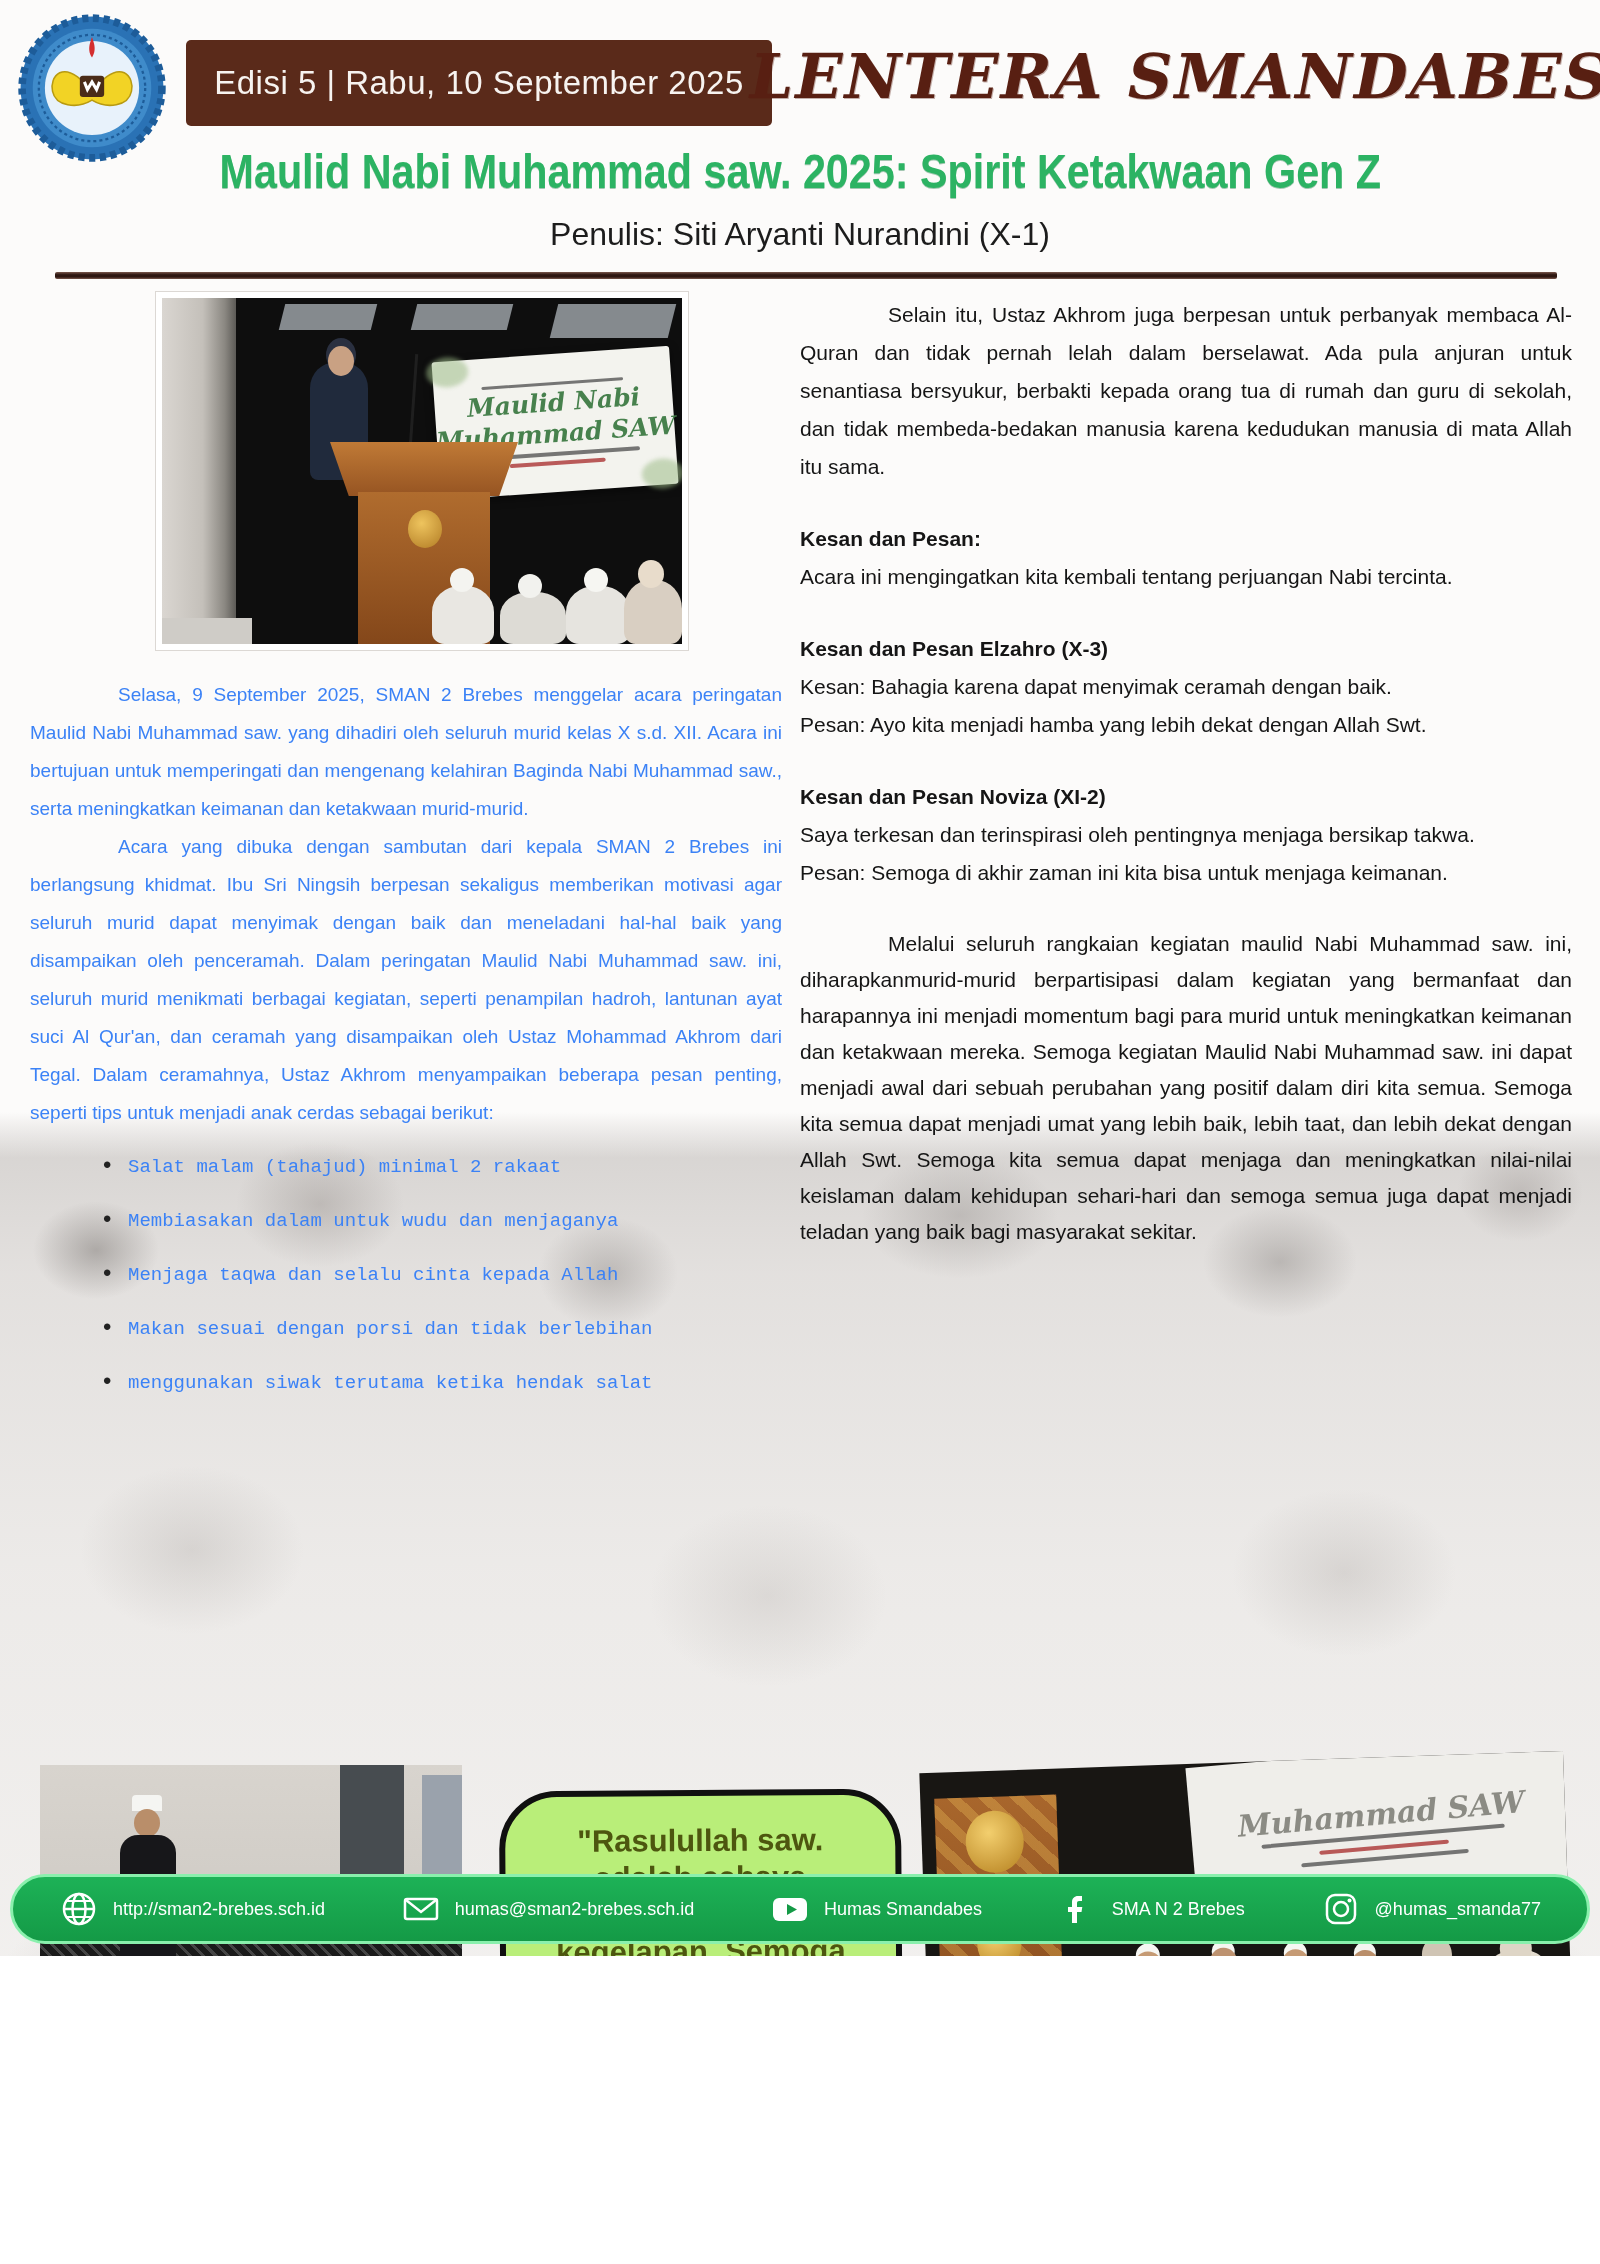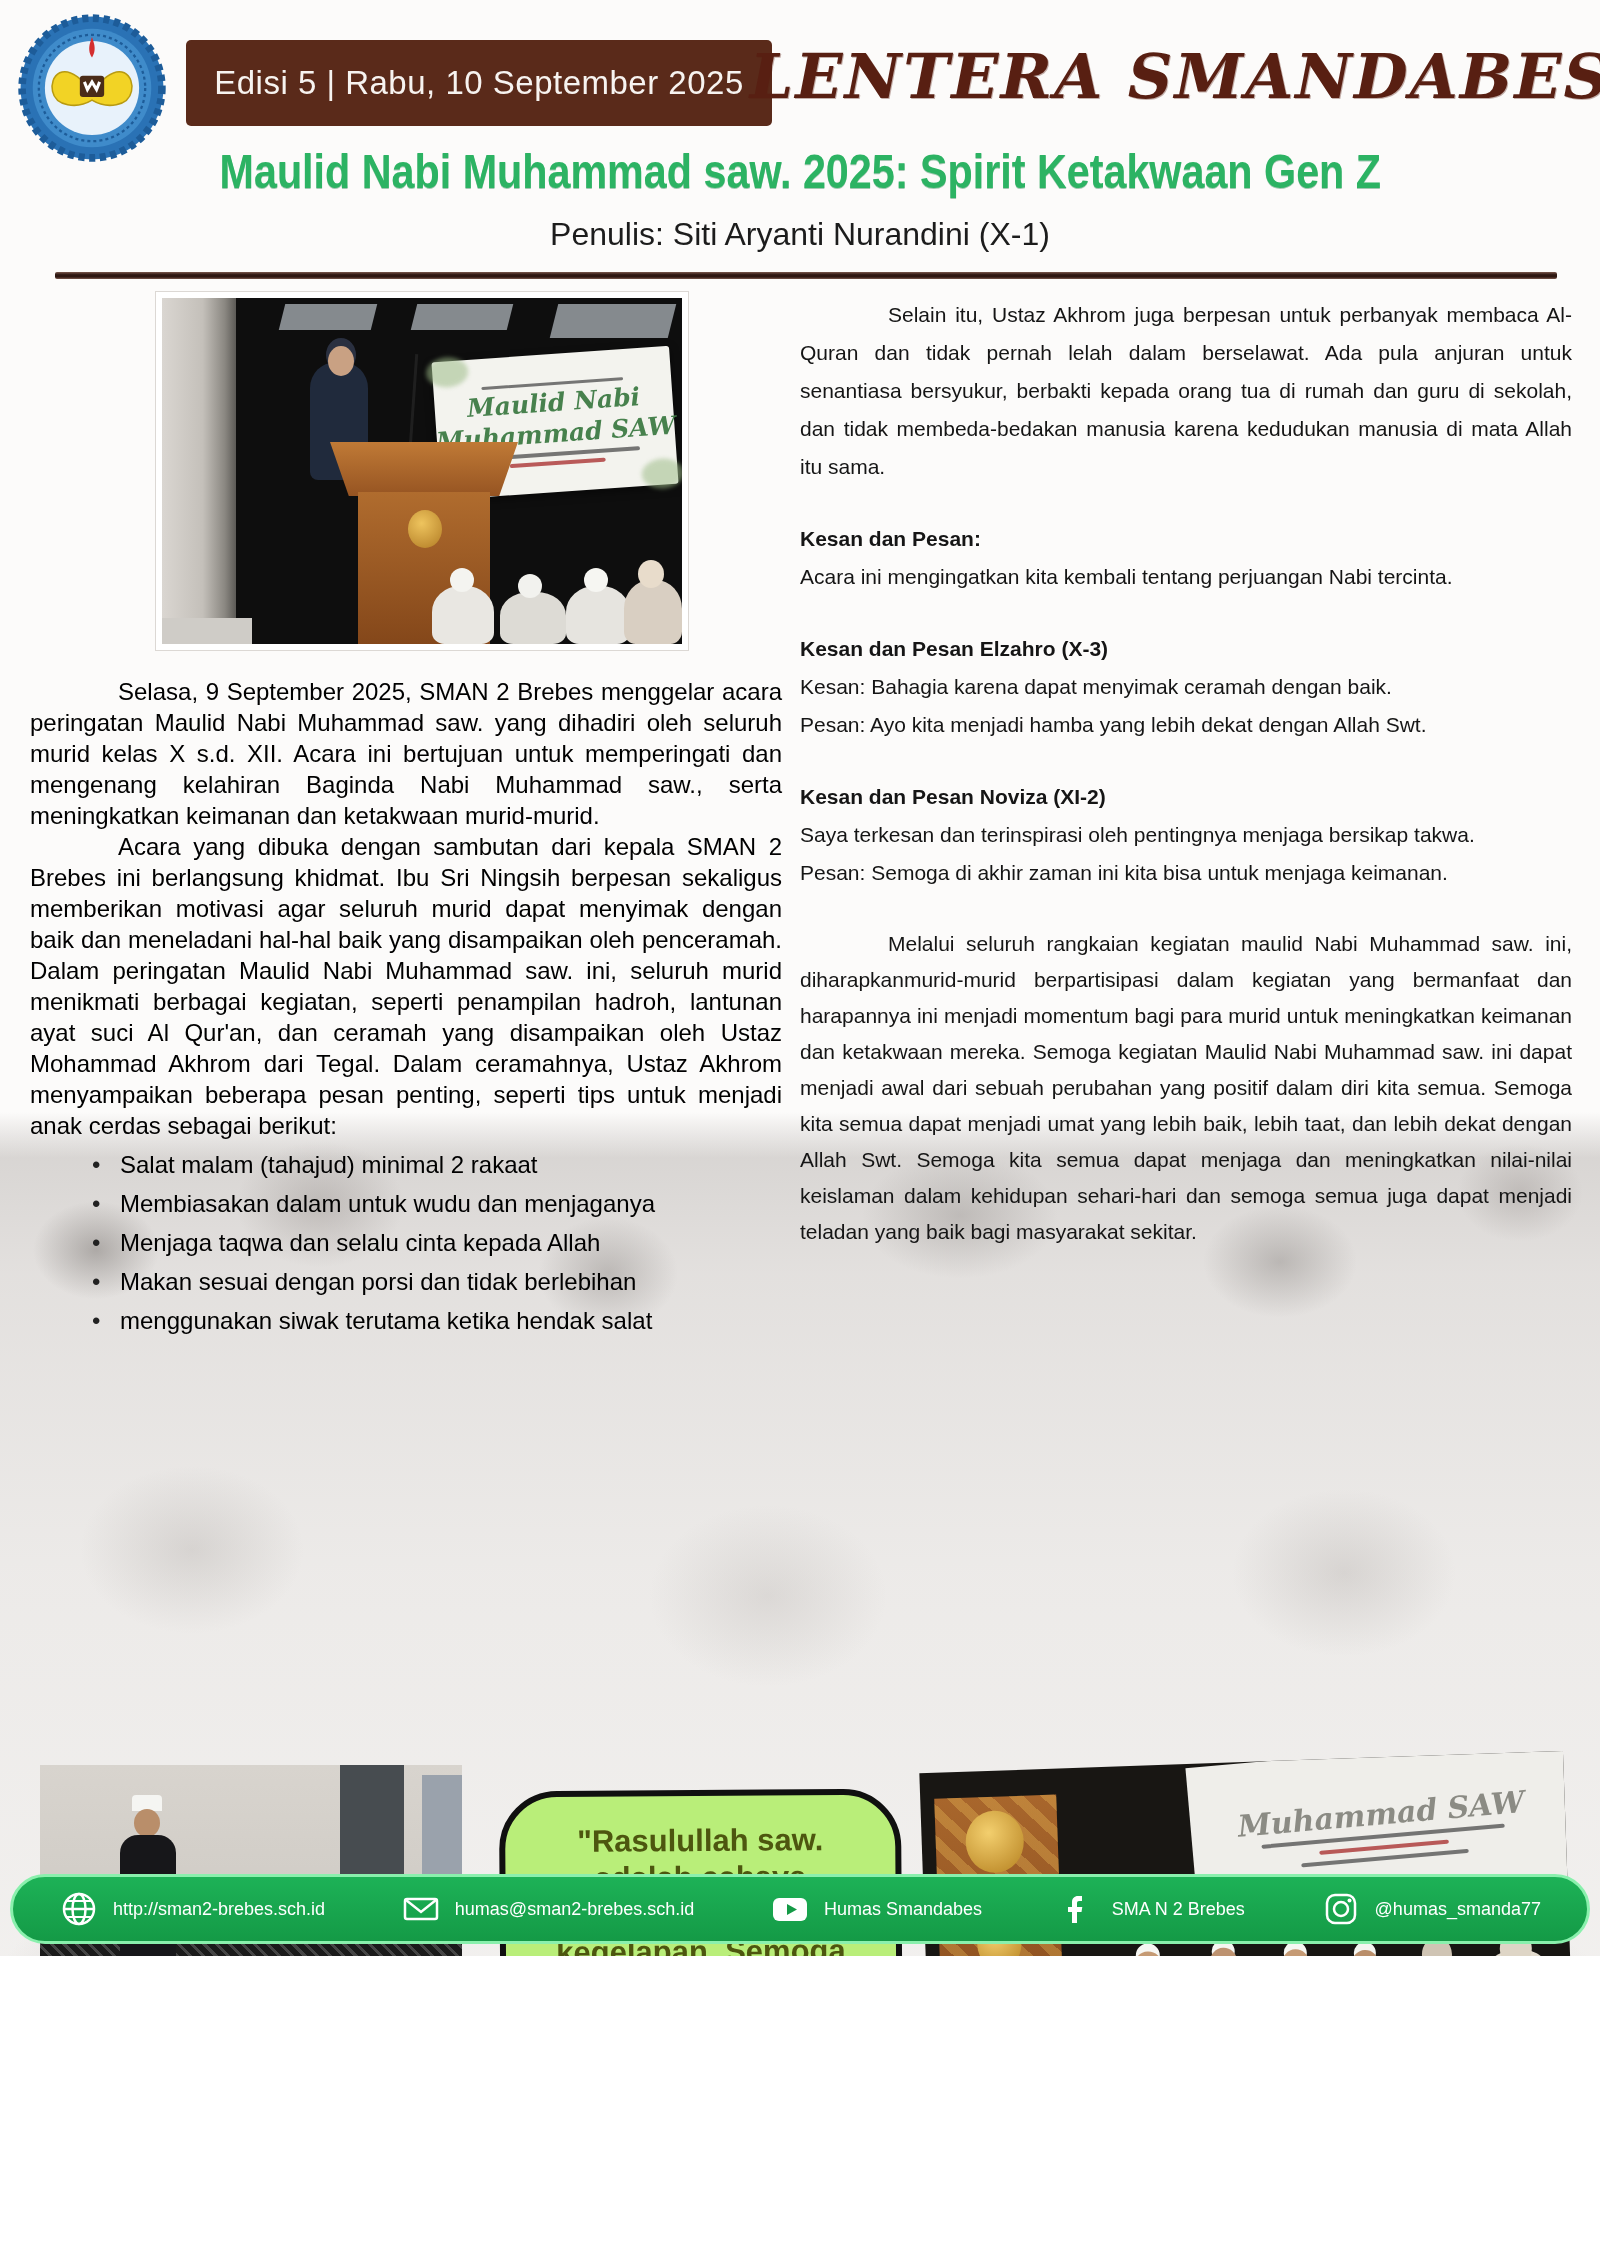--- a/index.html
+++ b/index.html
@@ -66,32 +66,32 @@
   }
   .title-rule {
     position:absolute; top:272px; left:55px; width:1502px; height:7px;
     background:linear-gradient(180deg,#7a584c 0%, #2e1711 40%, #2e1711 70%, #7a584c 100%);
     border-radius:2px;
   }
 
   
   .col-left {
     position:absolute; left:30px; top:676px; width:752px;
-    font-size:24px; line-height:31px; color:#000000; text-align:justify;
+    font-size:19px; line-height:38px; color:#3b82f6; text-align:justify;
   }
   .col-right {
     position:absolute; left:800px; top:296px; width:772px;
     font-size:21px; line-height:38px; color:#151515; text-align:justify;
   }
   .col-left p, .col-right p { margin:0; }
   .indent { text-indent:88px; }
   .sec-gap { margin-top:34px !important; }
   .bold { font-weight:bold; }
   .bullets { margin:2px 0 0 44px; padding:0; list-style:none; }
-  .bullets li { position:relative; padding-left:38px; margin:8px; }
+  .bullets li { position:relative; padding-left:38px; margin:16px;font-family:Liberation Mono, monospace; }
   .bullets li::before {
     content:"•"; position:absolute; left:10px; top:0; font-size:24px; color:#222;
   }
   .closing { line-height:36px; }
 
   
   .photo { position:absolute; background:#fff; }
   .scene { position:relative; overflow:hidden; width:100%; height:100%; }
 
   .photo-main { left:156px; top:292px; width:532px; height:358px; padding:6px;

